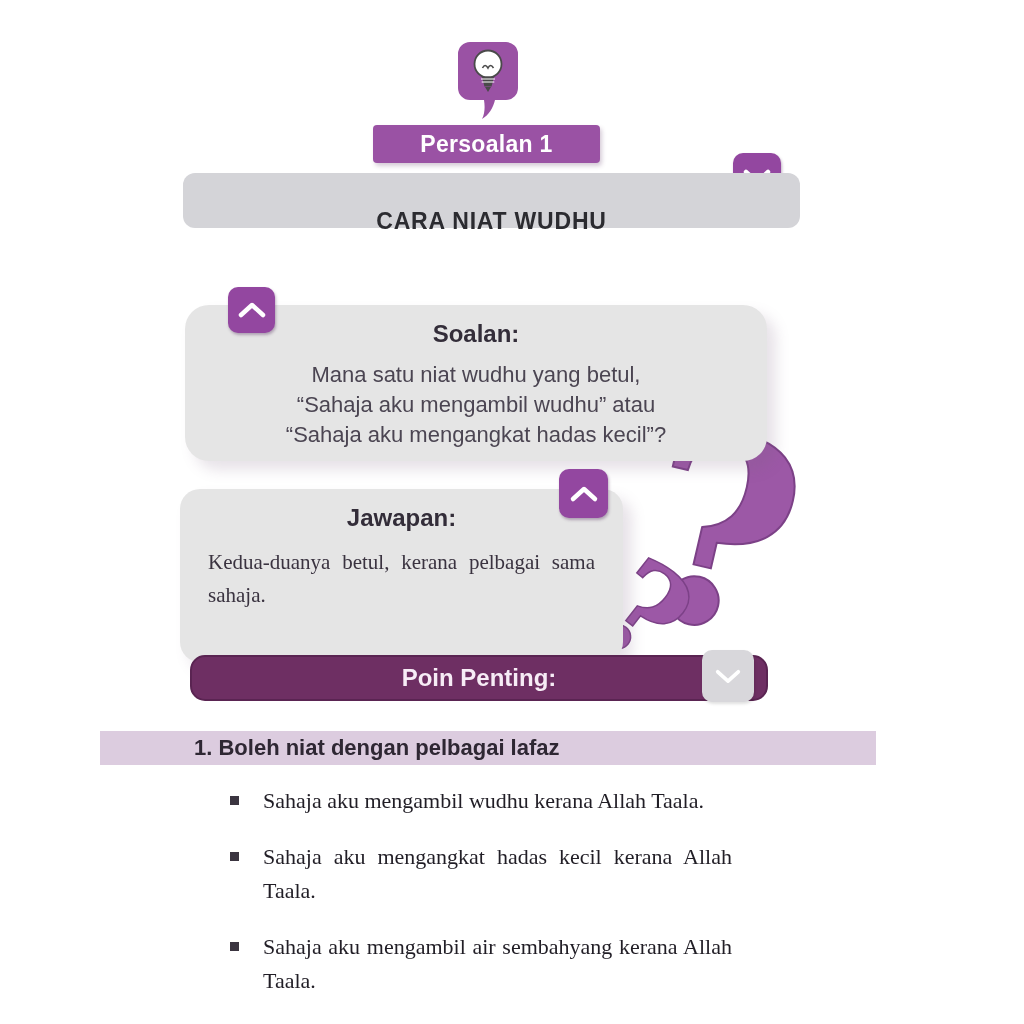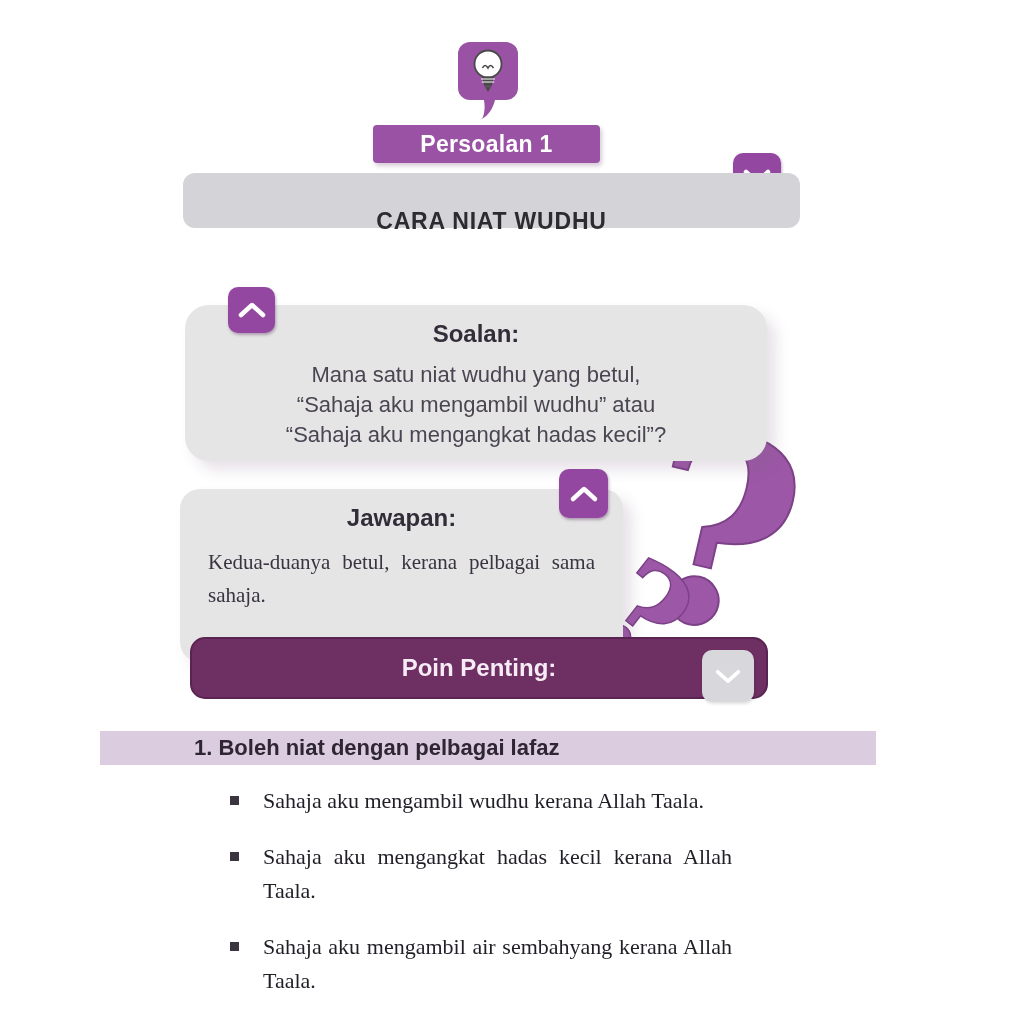--- a/index.html
+++ b/index.html
@@ -47,21 +47,21 @@
   
   .qmarks{position:absolute;left:0;top:0;width:1024px;height:1024px;pointer-events:none;}
   .qmark{
     position:absolute;font-family:"DejaVu Serif",serif;font-weight:bold;color:#9C58A6;
     -webkit-text-stroke:2px #7C4187;line-height:1;
   }
   .qmark-big{left:642px;top:402px;font-size:262px;transform:rotate(13deg);}
   .qmark-small{left:606px;top:548px;font-size:128px;transform:rotate(38deg);-webkit-text-stroke:1.5px #7C4187;}
   
   .poin-bar{
-    position:absolute;left:190px;top:637px;width:578px;height:62px;background:#6E2F63;
+    position:absolute;left:190px;top:655px;width:578px;height:46px;background:#6E2F63;
     border:2px solid #5A2452;border-radius:15px;box-sizing:border-box;
     display:flex;align-items:center;justify-content:center;
   }
   .poin-bar span{color:#F7ECF6;font-weight:bold;font-size:24px;}
   .section-strip{
     position:absolute;left:100px;top:731px;width:776px;height:34px;background:#DCCCDF;
     display:flex;align-items:center;text-align:right;
   }
   .section-strip span{font-weight:bold;font-size:22px;color:#2E2733;padding-left:94px;}
   

